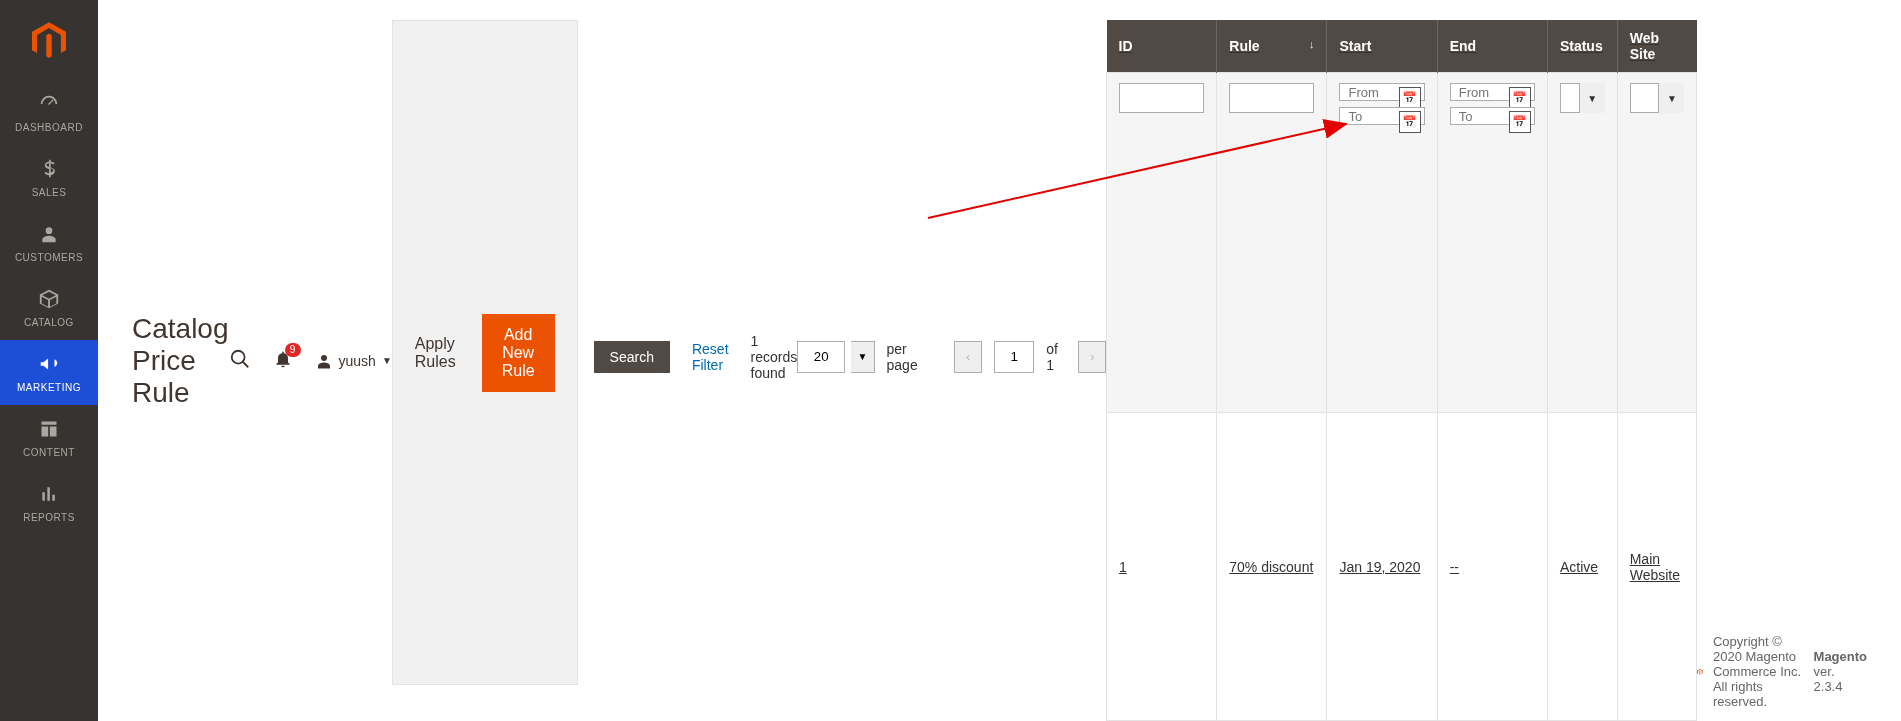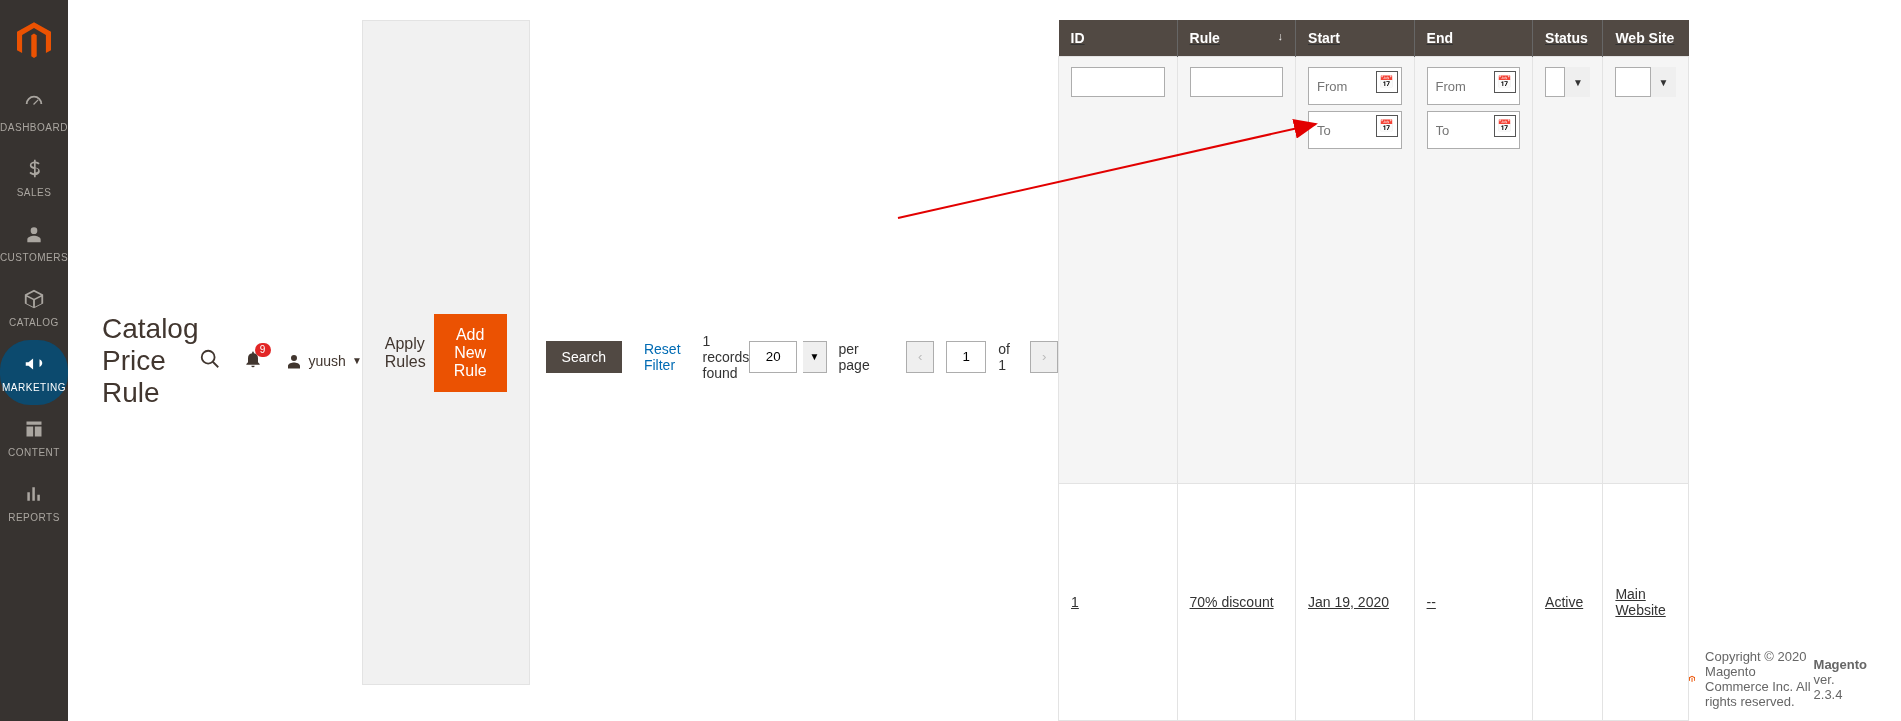--- a/index.html
+++ b/index.html
@@ -1,40 +1,40 @@
 <!DOCTYPE html>
 <html><head>
 <meta charset="utf-8">
 <style>
   * { box-sizing: border-box; margin: 0; padding: 0; }
   body { font-family: 'Helvetica Neue', Helvetica, Arial, sans-serif; font-size: 14px; color: #333; background: #fff; }
 
   .layout { display: flex; min-height: 721px; }
 
   
-  .sidebar { width: 68px; background: #373330; display: flex; flex-direction: column; align-items: stretch; padding-top: 12px; }
+  .sidebar { width: 98px; background: #373330; display: flex; flex-direction: column; align-items: stretch; padding-top: 12px; }
   .logo { display: flex; justify-content: center; padding: 10px 0 20px; }
   .nav-item { display:flex; flex-direction:column; align-items:center; justify-content:center; color:#aaa6a0; font-size:10px; letter-spacing:0.5px; padding:12px 4px; cursor:pointer; text-align:center; }
-  .nav-item.active { background:#0c4a6e; color:#fff;border-radius:30px; }
+  .nav-item.active { background:#1d4ed8; color:#fff; }
   .nav-icon { width:24px; height:24px; margin-bottom:6px; display:flex; align-items:center; justify-content:center; font-size:20px; }
   .nav-label { font-size:10px; }
 
   
   .main { flex:1; padding: 20px 34px 0 34px; position: relative; display:flex; flex-direction:row; }
   .main-header { display:flex; align-items:center; justify-content:space-between; margin-bottom: 20px; }
   .page-title { font-size: 28px; font-weight: 400; color:#41362f; }
   .header-controls { display:flex; align-items:center; gap: 22px; }
 
   .bell-wrap { position:relative; }
   .badge { position:absolute; top:-6px; right:-8px; background:#e22626; color:#fff; border-radius:10px; font-size:10px; padding:1px 5px; line-height:12px; min-width:16px; text-align:center; }
 
   .user-menu { display:flex; align-items:center; gap:6px; cursor:pointer; color:#41362f; }
 
   
-  .actions-bar { background:#f1f1f1; border:1px solid #e3e3e3; padding: 24px 22px; display:flex; justify-content:flex-end; align-items:center; gap:8px; margin-bottom: 36px; }
+  .actions-bar { background:#f1f1f1; border:1px solid #e3e3e3; padding: 24px 22px; display:flex; justify-content:flex-end; align-items:center; gap:26px; margin-bottom: 36px; }
   .apply-rules { color:#41362f; font-size:16px; cursor:pointer; }
   .btn-primary { background:#eb5202; color:#fff; border:none; padding:12px 20px; font-size:16px; cursor:pointer; }
 
   
   .grid-toolbar { display:flex; align-items:center; justify-content:space-between; margin-bottom: 28px; }
   .toolbar-left { display:flex; align-items:center; gap:22px;margin-left:16px; }
   .btn-secondary { background:#514943; color:#fff; border:none; padding:8px 16px; font-size:14px; cursor:pointer; }
   .link-action { color:#006bb4; font-size:14px; cursor:pointer; }
   .records-found { color:#333; }
 
@@ -55,21 +55,21 @@
   .sort-arrow { float:right; font-size:11px; opacity:0.9; }
 
   .filter-row td { background:#f5f5f5; padding:10px 12px; border:1px solid #e3e3e3; vertical-align:top; }
   .filter-input { width:100%; height:30px; border:1px solid #adadad; padding:4px 8px; font-size:13px; background:#fff; }
   .filter-select { width:100%; height:30px; border:1px solid #adadad; background:#fff; padding: 0 24px 0 8px; appearance:none; -webkit-appearance:none; }
   .select-wrap { position:relative; }
   .select-caret { position:absolute; right:0; top:0; width:26px; height:30px; background:#efefef; border-left:1px solid #adadad; display:flex; align-items:center; justify-content:center; pointer-events:none; font-size:10px; }
 
   .date-stack { display:flex; flex-direction:column; gap:6px; }
   .date-field { position:relative; }
-  .date-field input { width:100%; height:38px; border:1px solid #adadad; padding:4px 30px 4px 8px; font-size:13px; }
+  .date-field input { width:100%; height:18px; border:1px solid #adadad; padding:4px 30px 4px 8px; font-size:13px; }
   .date-icon { position:absolute; right:4px; top:4px; width:22px; height:22px; display:flex; align-items:center; justify-content:center; border:1px solid #555; background:#fff; font-size:12px; cursor:pointer; }
 
   .data-grid tbody tr.data-row td { padding:12px 12px; border:1px solid #e3e3e3; }
 
   
   .footer { margin-top:auto; padding:22px 0 12px; border-top:1px solid transparent; display:flex; align-items:center; justify-content:space-between; color:#666; font-size:13px; }
   .footer-left { display:flex; align-items:center; gap:10px; }
   .m-small { width:20px; height:20px; }
 
   

